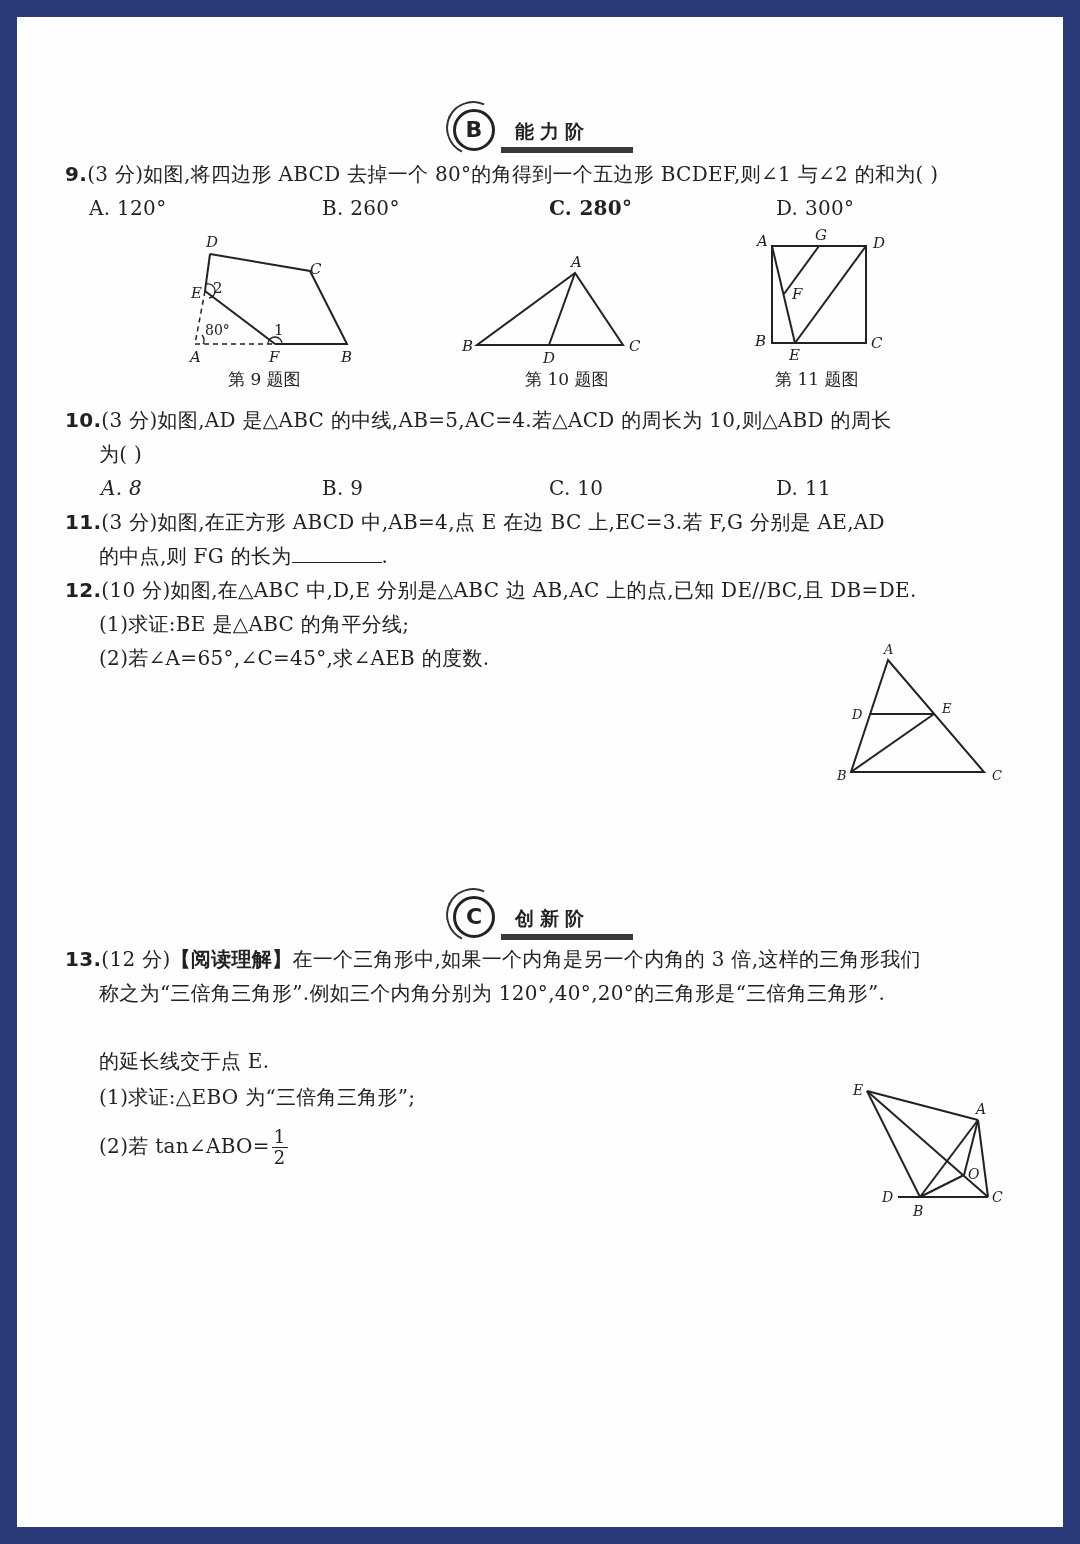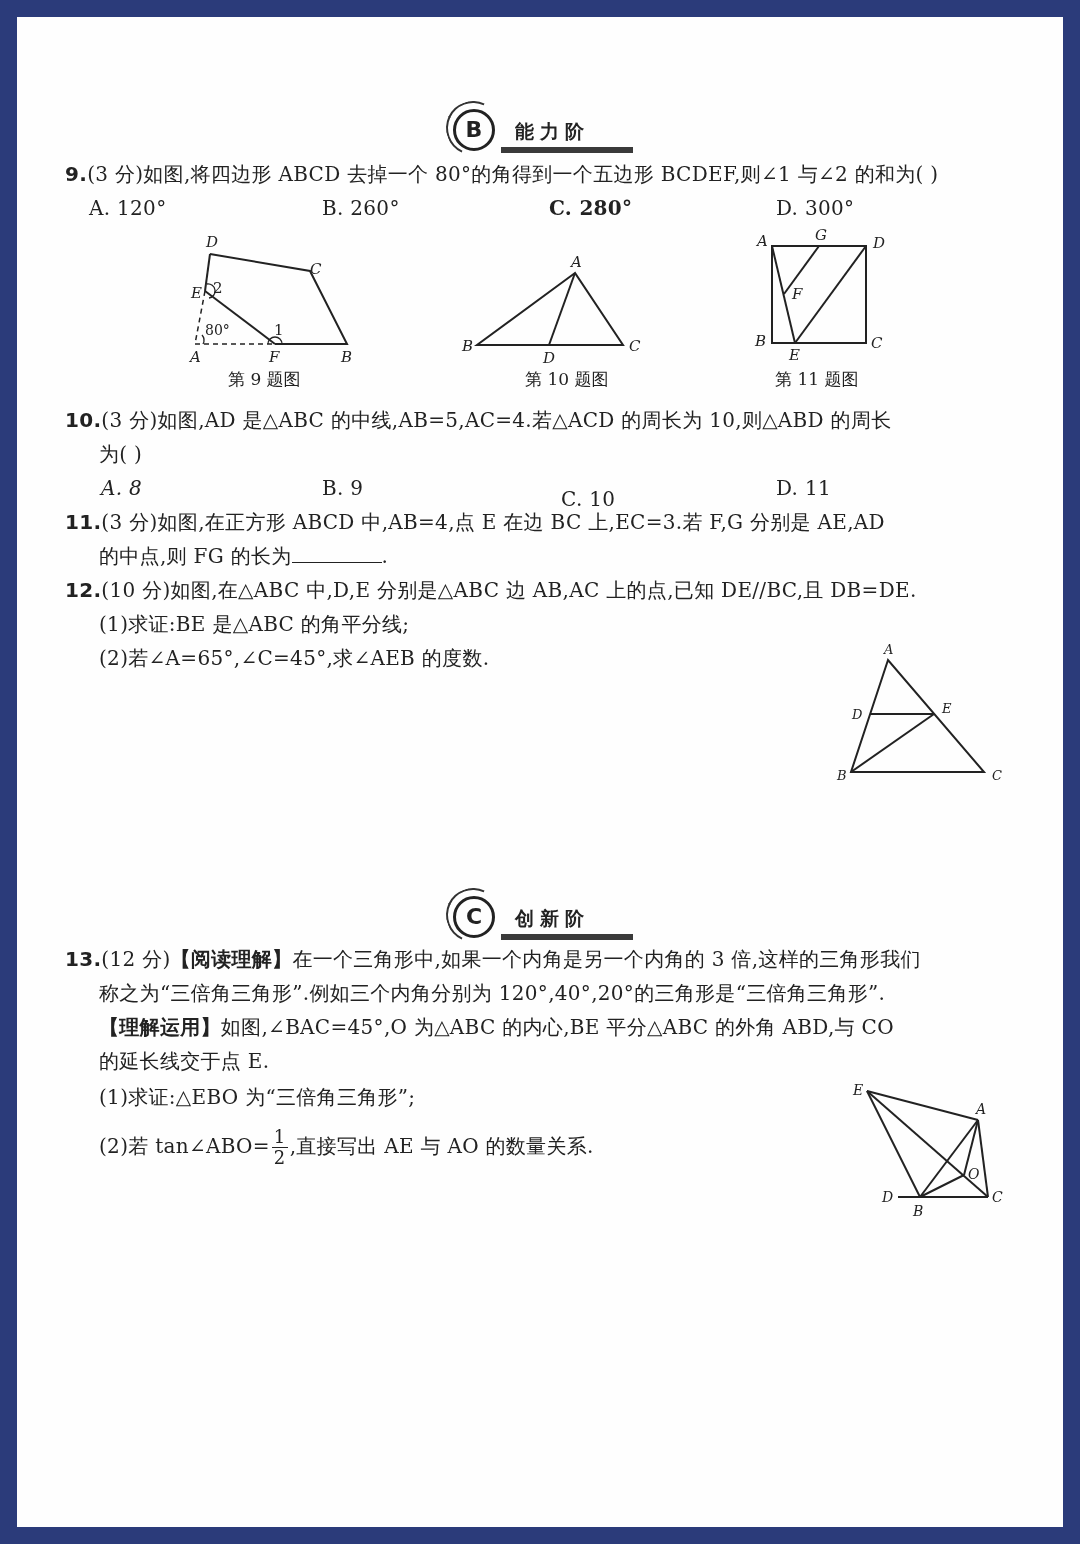--- a/index.html
+++ b/index.html
@@ -89,21 +89,21 @@
     <text x="124" y="121">C</text>
   </svg>
   <div class="cap" style="left:758px;top:351px;">第 11 题图</div>
 
   <div class="txt" style="left:48px;top:391px;">
     <span class="qn">10.</span><span>(3 分)如图,AD 是△ABC 的中线,AB=5,AC=4.若△ACD 的周长为 10,则△ABD 的周长</span>
   </div>
   <div class="txt" style="left:82px;top:425px;">为(        )</div>
   <div class="txt" style="left:84px;top:459px;font-style:italic;">A. 8</div>
   <div class="txt" style="left:305px;top:459px;">B. 9</div>
-  <div class="txt" style="left:544px;top:459px;margin-top:11px;">C. 10</div>
+  <div class="txt" style="left:532px;top:459px;">C. 10</div>
   <div class="txt" style="left:759px;top:459px;">D. 11</div>
 
   <div class="txt" style="left:48px;top:493px;">
     <span class="qn">11.</span><span>(3 分)如图,在正方形 ABCD 中,AB=4,点 E 在边 BC 上,EC=3.若 F,G 分别是 AE,AD</span>
   </div>
   <div class="txt" style="left:82px;top:527px;">
     <span>的中点,则 FG 的长为</span><span class="blank"></span><span>.</span>
   </div>
 
   <div class="txt" style="left:48px;top:561px;">
@@ -127,27 +127,24 @@
     <div class="sec-arc"></div>
     <div class="sec-badge">C</div>
     <div class="sec-title">创新阶</div>
     <div class="sec-bar"></div>
   </div>
 
   <div class="txt" style="left:48px;top:930px;">
     <span class="qn">13.</span><span>(12 分)</span><span class="bk">【阅读理解】</span><span>在一个三角形中,如果一个内角是另一个内角的 3 倍,这样的三角形我们</span>
   </div>
   <div class="txt" style="left:82px;top:964px;">称之为“三倍角三角形”.例如三个内角分别为 120°,40°,20°的三角形是“三倍角三角形”.</div>
-  <div class="txt" style="left:82px;top:998px;">
-    <span class="bk">【理解运用】</span><span>如图,∠BAC=45°,O 为△ABC 的内心,BE 平分△ABC 的外角 ABD,与 CO</span>
-  </div>
   <div class="txt" style="left:82px;top:1032px;">的延长线交于点 E.</div>
   <div class="txt" style="left:82px;top:1068px;">(1)求证:△EBO 为“三倍角三角形”;</div>
   <div class="txt" style="left:82px;top:1104px;line-height:50px;">
-    <span>(2)若 tan∠ABO=</span><span class="frac"><span class="num">1</span><span>2</span></span><span>,直接写出 AE 与 AO 的数量关系.</span>
+    <span>(2)若 tan∠ABO=</span><span class="frac"><span class="num">1</span><span>2</span></span>
   </div>
 
   <svg class="abs" style="left:823px;top:1053px;" width="180" height="150">
     <line x1="27" y1="21" x2="138" y2="50" stroke="#222" stroke-width="2"></line>
     <line x1="27" y1="21" x2="80" y2="127" stroke="#222" stroke-width="2"></line>
     <line x1="27" y1="21" x2="148" y2="127" stroke="#222" stroke-width="2"></line>
     <line x1="58" y1="127" x2="148" y2="127" stroke="#222" stroke-width="2"></line>
     <line x1="138" y1="50" x2="80" y2="127" stroke="#222" stroke-width="2"></line>
     <line x1="138" y1="50" x2="148" y2="127" stroke="#222" stroke-width="2"></line>
     <line x1="138" y1="50" x2="124" y2="105" stroke="#222" stroke-width="2"></line>

